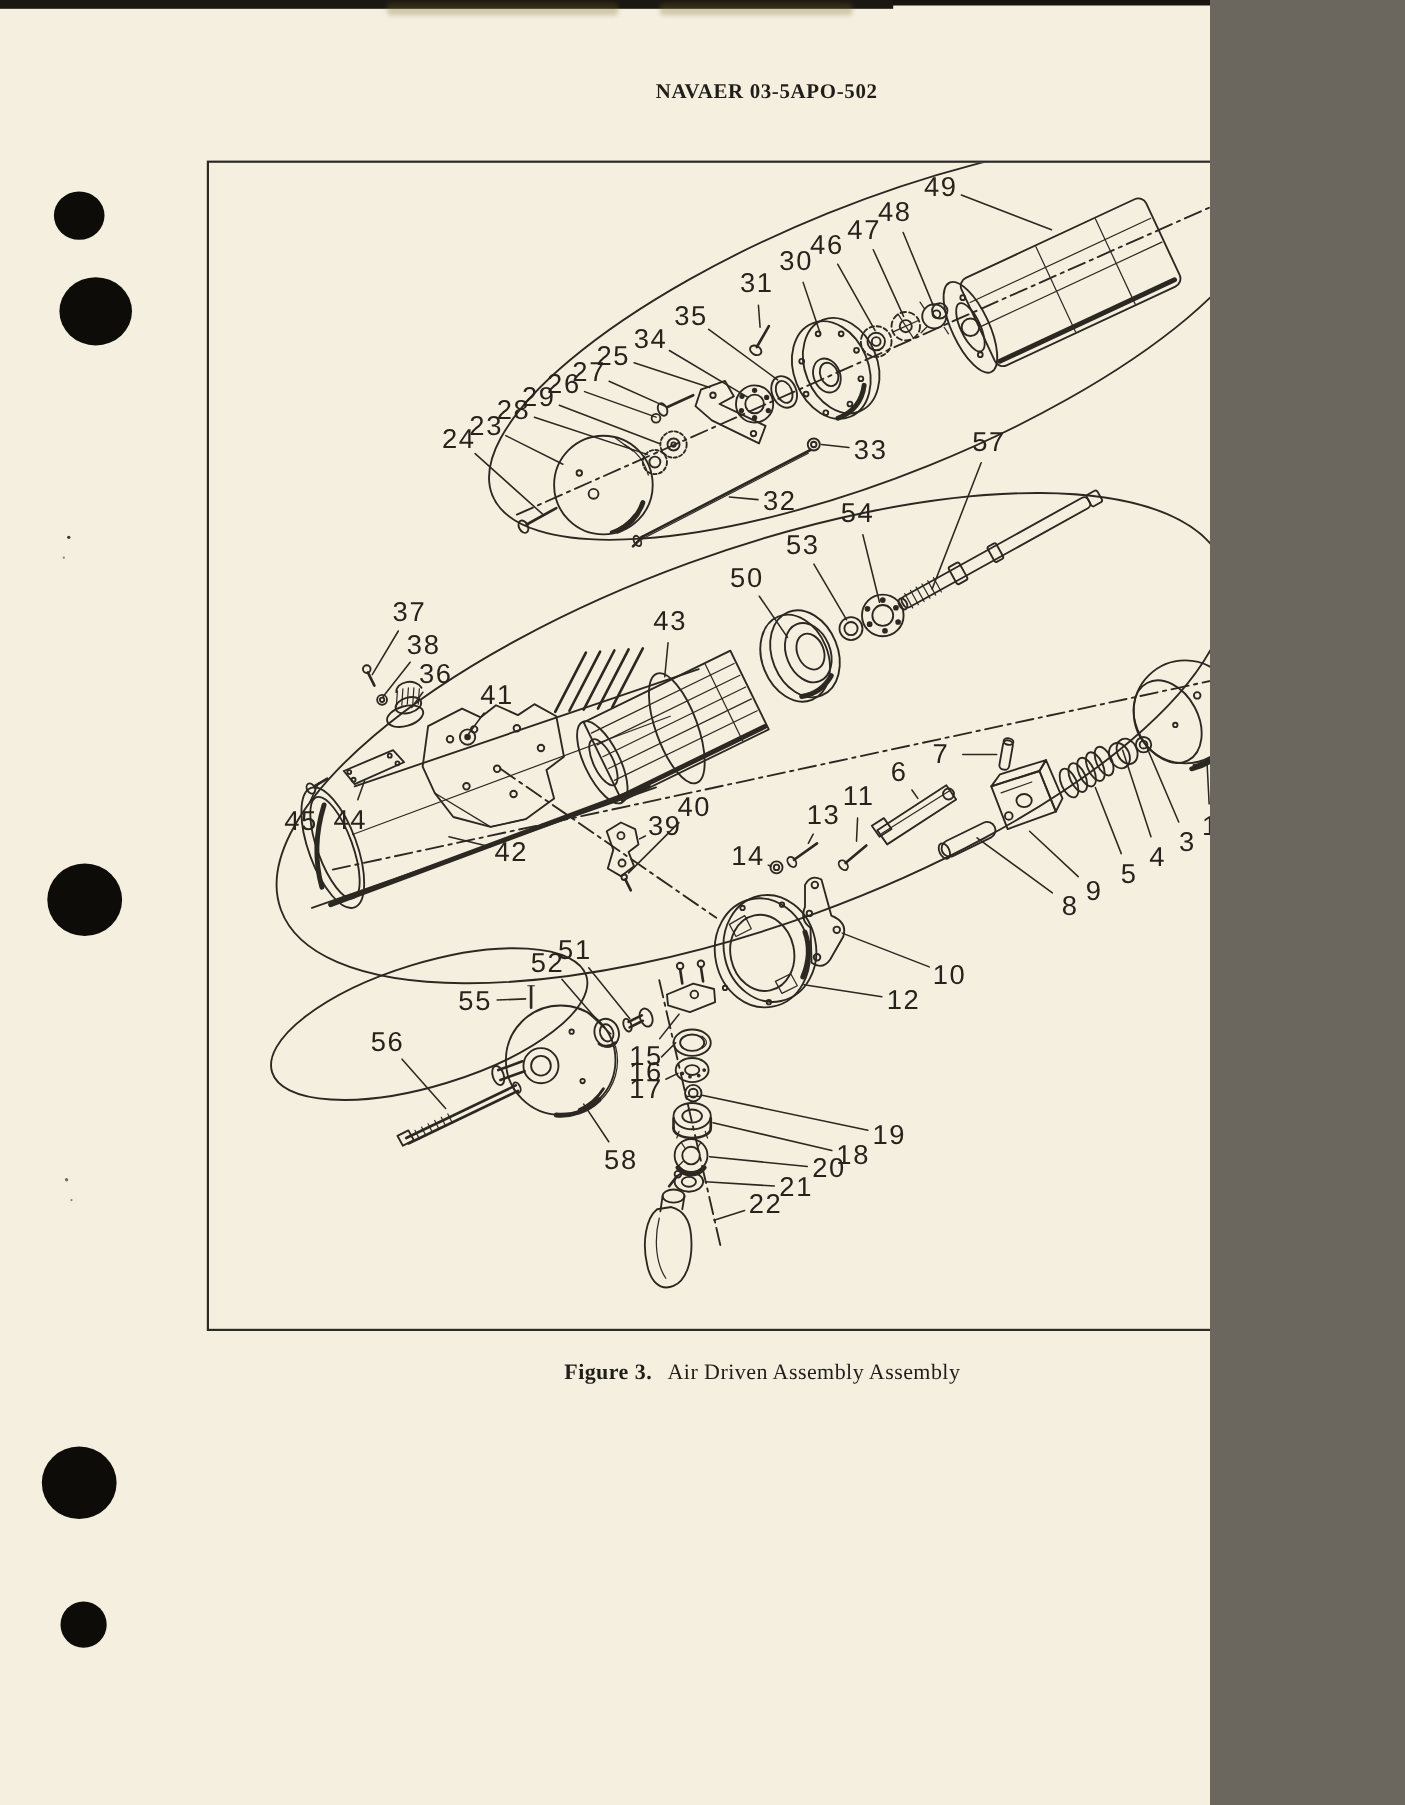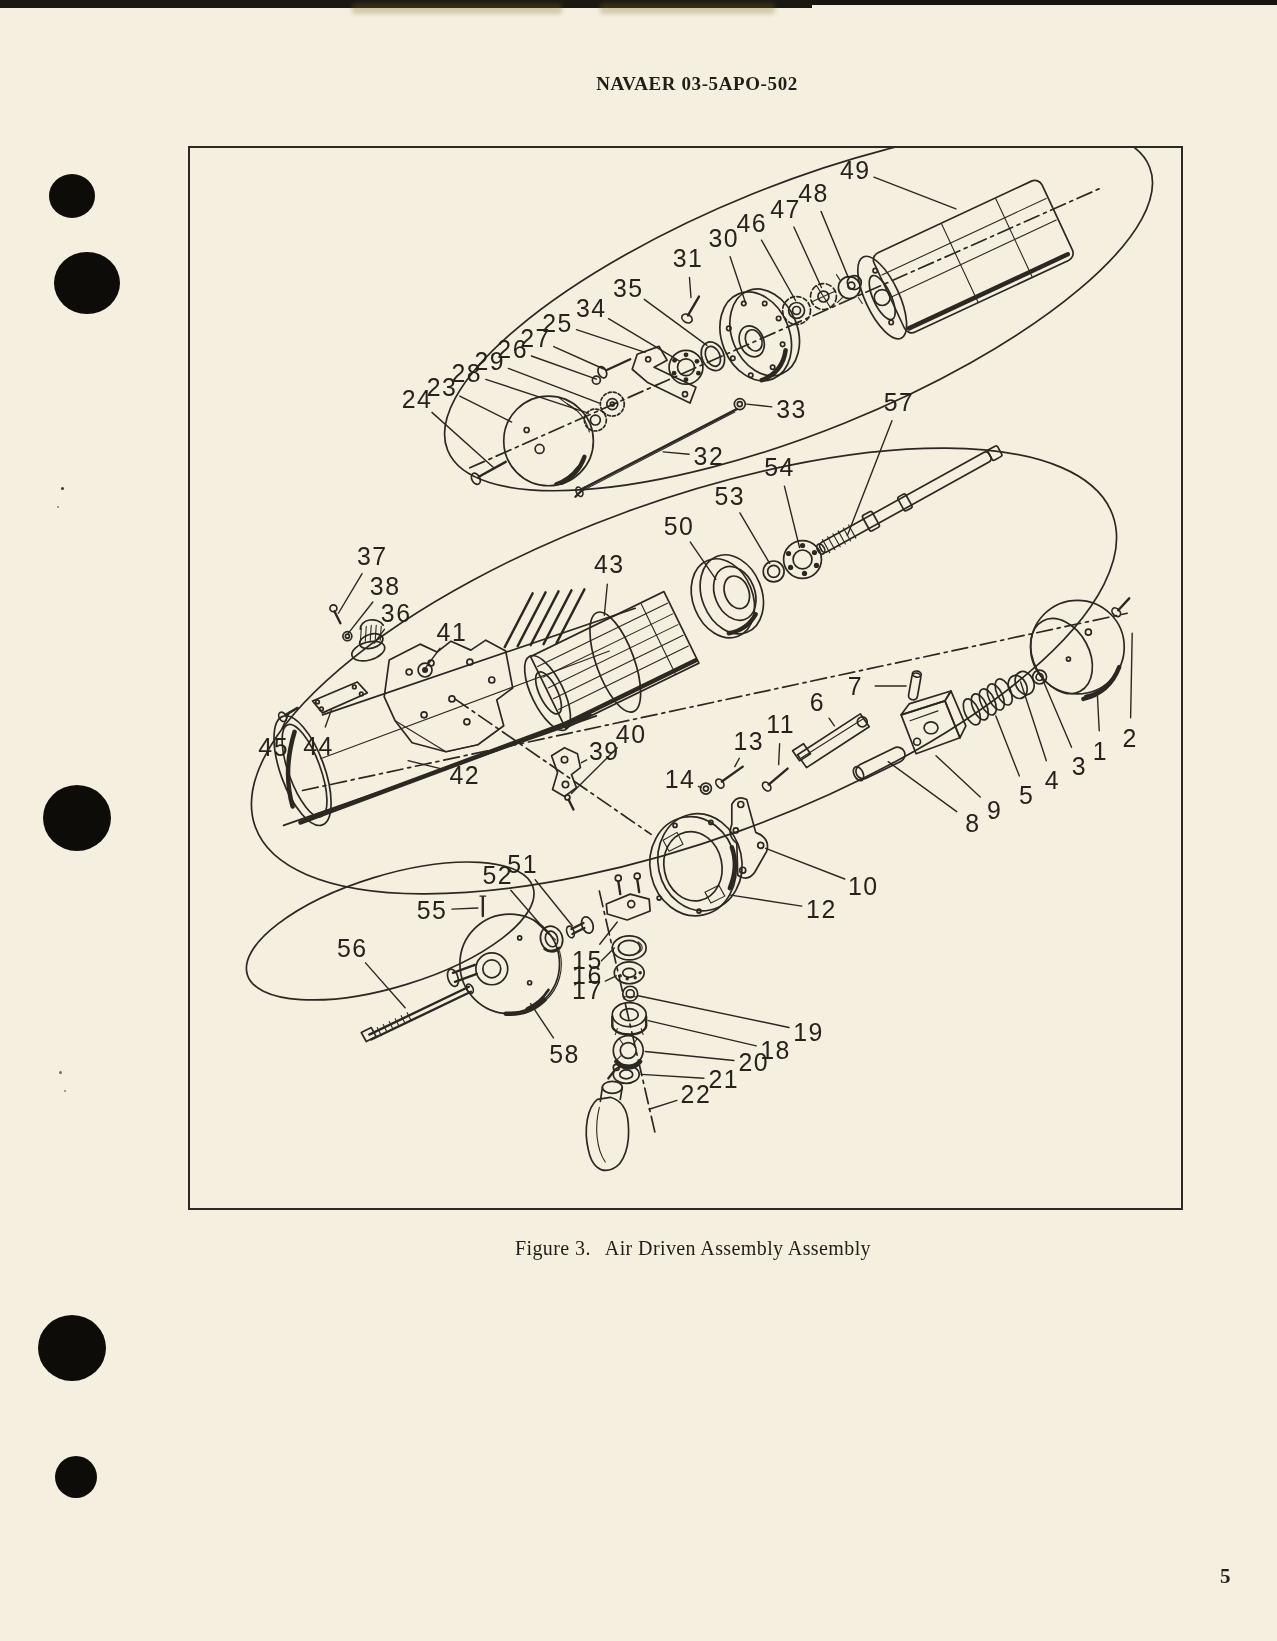--- a/index.html
+++ b/index.html
@@ -1,17 +1,17 @@
 <!DOCTYPE html>
 <html><head>
 <meta charset="utf-8">
 <style>
   html,body { margin:0; padding:0; background:#6b675e; }
   .page {
-    position:relative; width:1277px; height:1641px;
+    position:relative; width:1100px; height:1641px;
     background:#f4efdf; overflow:hidden;
     font-family:"Liberation Serif", serif; color:#201e19;
   }
   
   .edge-top   { position:absolute; left:0; top:0; width:1277px; height:5px; background:#17140f; }
   .edge-top2  { position:absolute; left:0; top:0; width:812px;  height:8px; background:#1b1712; }
   .smudge     { position:absolute; background:rgba(125,104,44,.28); filter:blur(2px); border-radius:3px; }
   .hole-dot   { position:absolute; background:#0d0c09; border-radius:50%; }
   .speck      { position:absolute; background:#3a362c; border-radius:50%; }
 
@@ -22,21 +22,21 @@
   .figure-box {
     position:absolute; left:188px; top:146px; width:995px; height:1064px;
     border:2.5px solid #2b2a25; box-sizing:border-box;
   }
   .figure-box svg { position:absolute; left:0; top:0; width:100%; height:100%; }
 
   .caption {
     position:absolute; top:1237px; left:693px; transform:translateX(-50%);
     font-size:20px; white-space:nowrap; letter-spacing:.4px;
   }
-  .caption .cap-label { margin-right:14px; }
+  .caption .cap-label { margin-right:14px;font-weight:bold; }
   .page-num { position:absolute; top:1564px; left:1220px; font-size:21px; font-weight:bold; }
 
   
   svg * { stroke:#2b2822; fill:none; stroke-width:1.7; stroke-linecap:round; stroke-linejoin:round; }
   svg .thn { stroke-width:1.1; }
   svg .md  { stroke-width:2.4; }
   svg .md2 { stroke-width:2.6; }
   svg .hvy { stroke-width:4.5; }
   svg .env { stroke-width:1.25; }
   svg .cl  { stroke-width:1.1; stroke-dasharray:16 5 3 5; }

